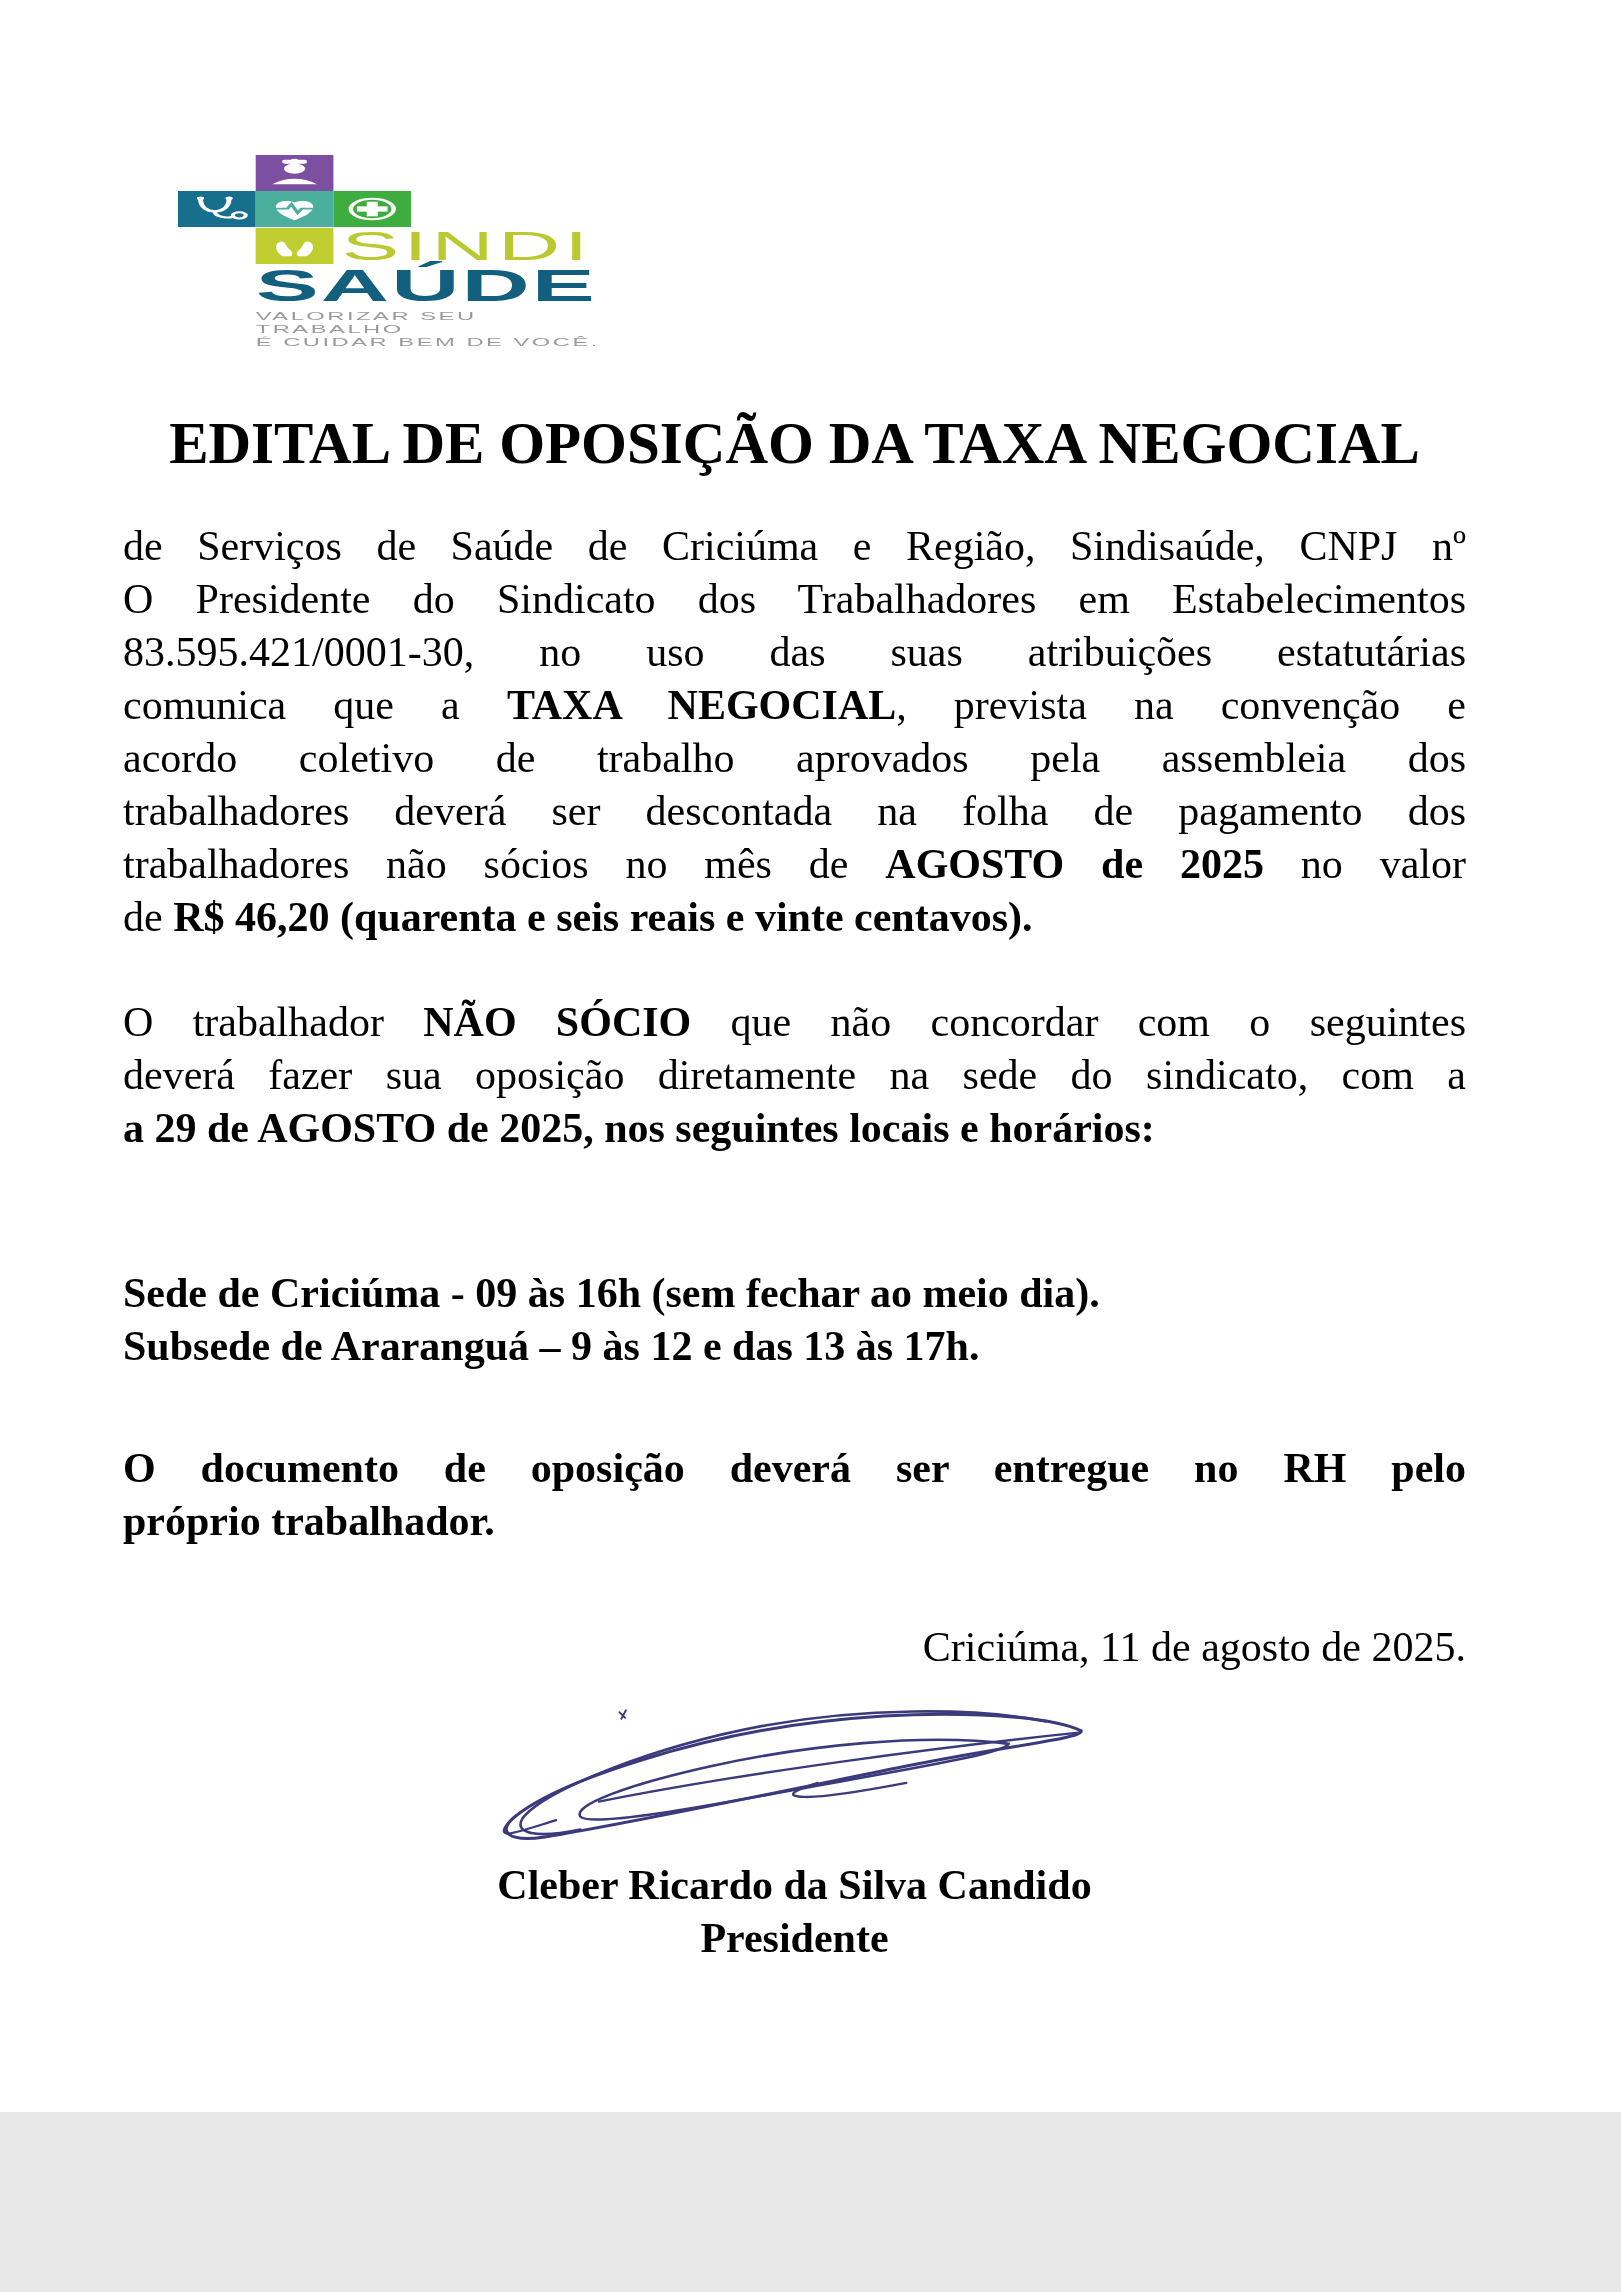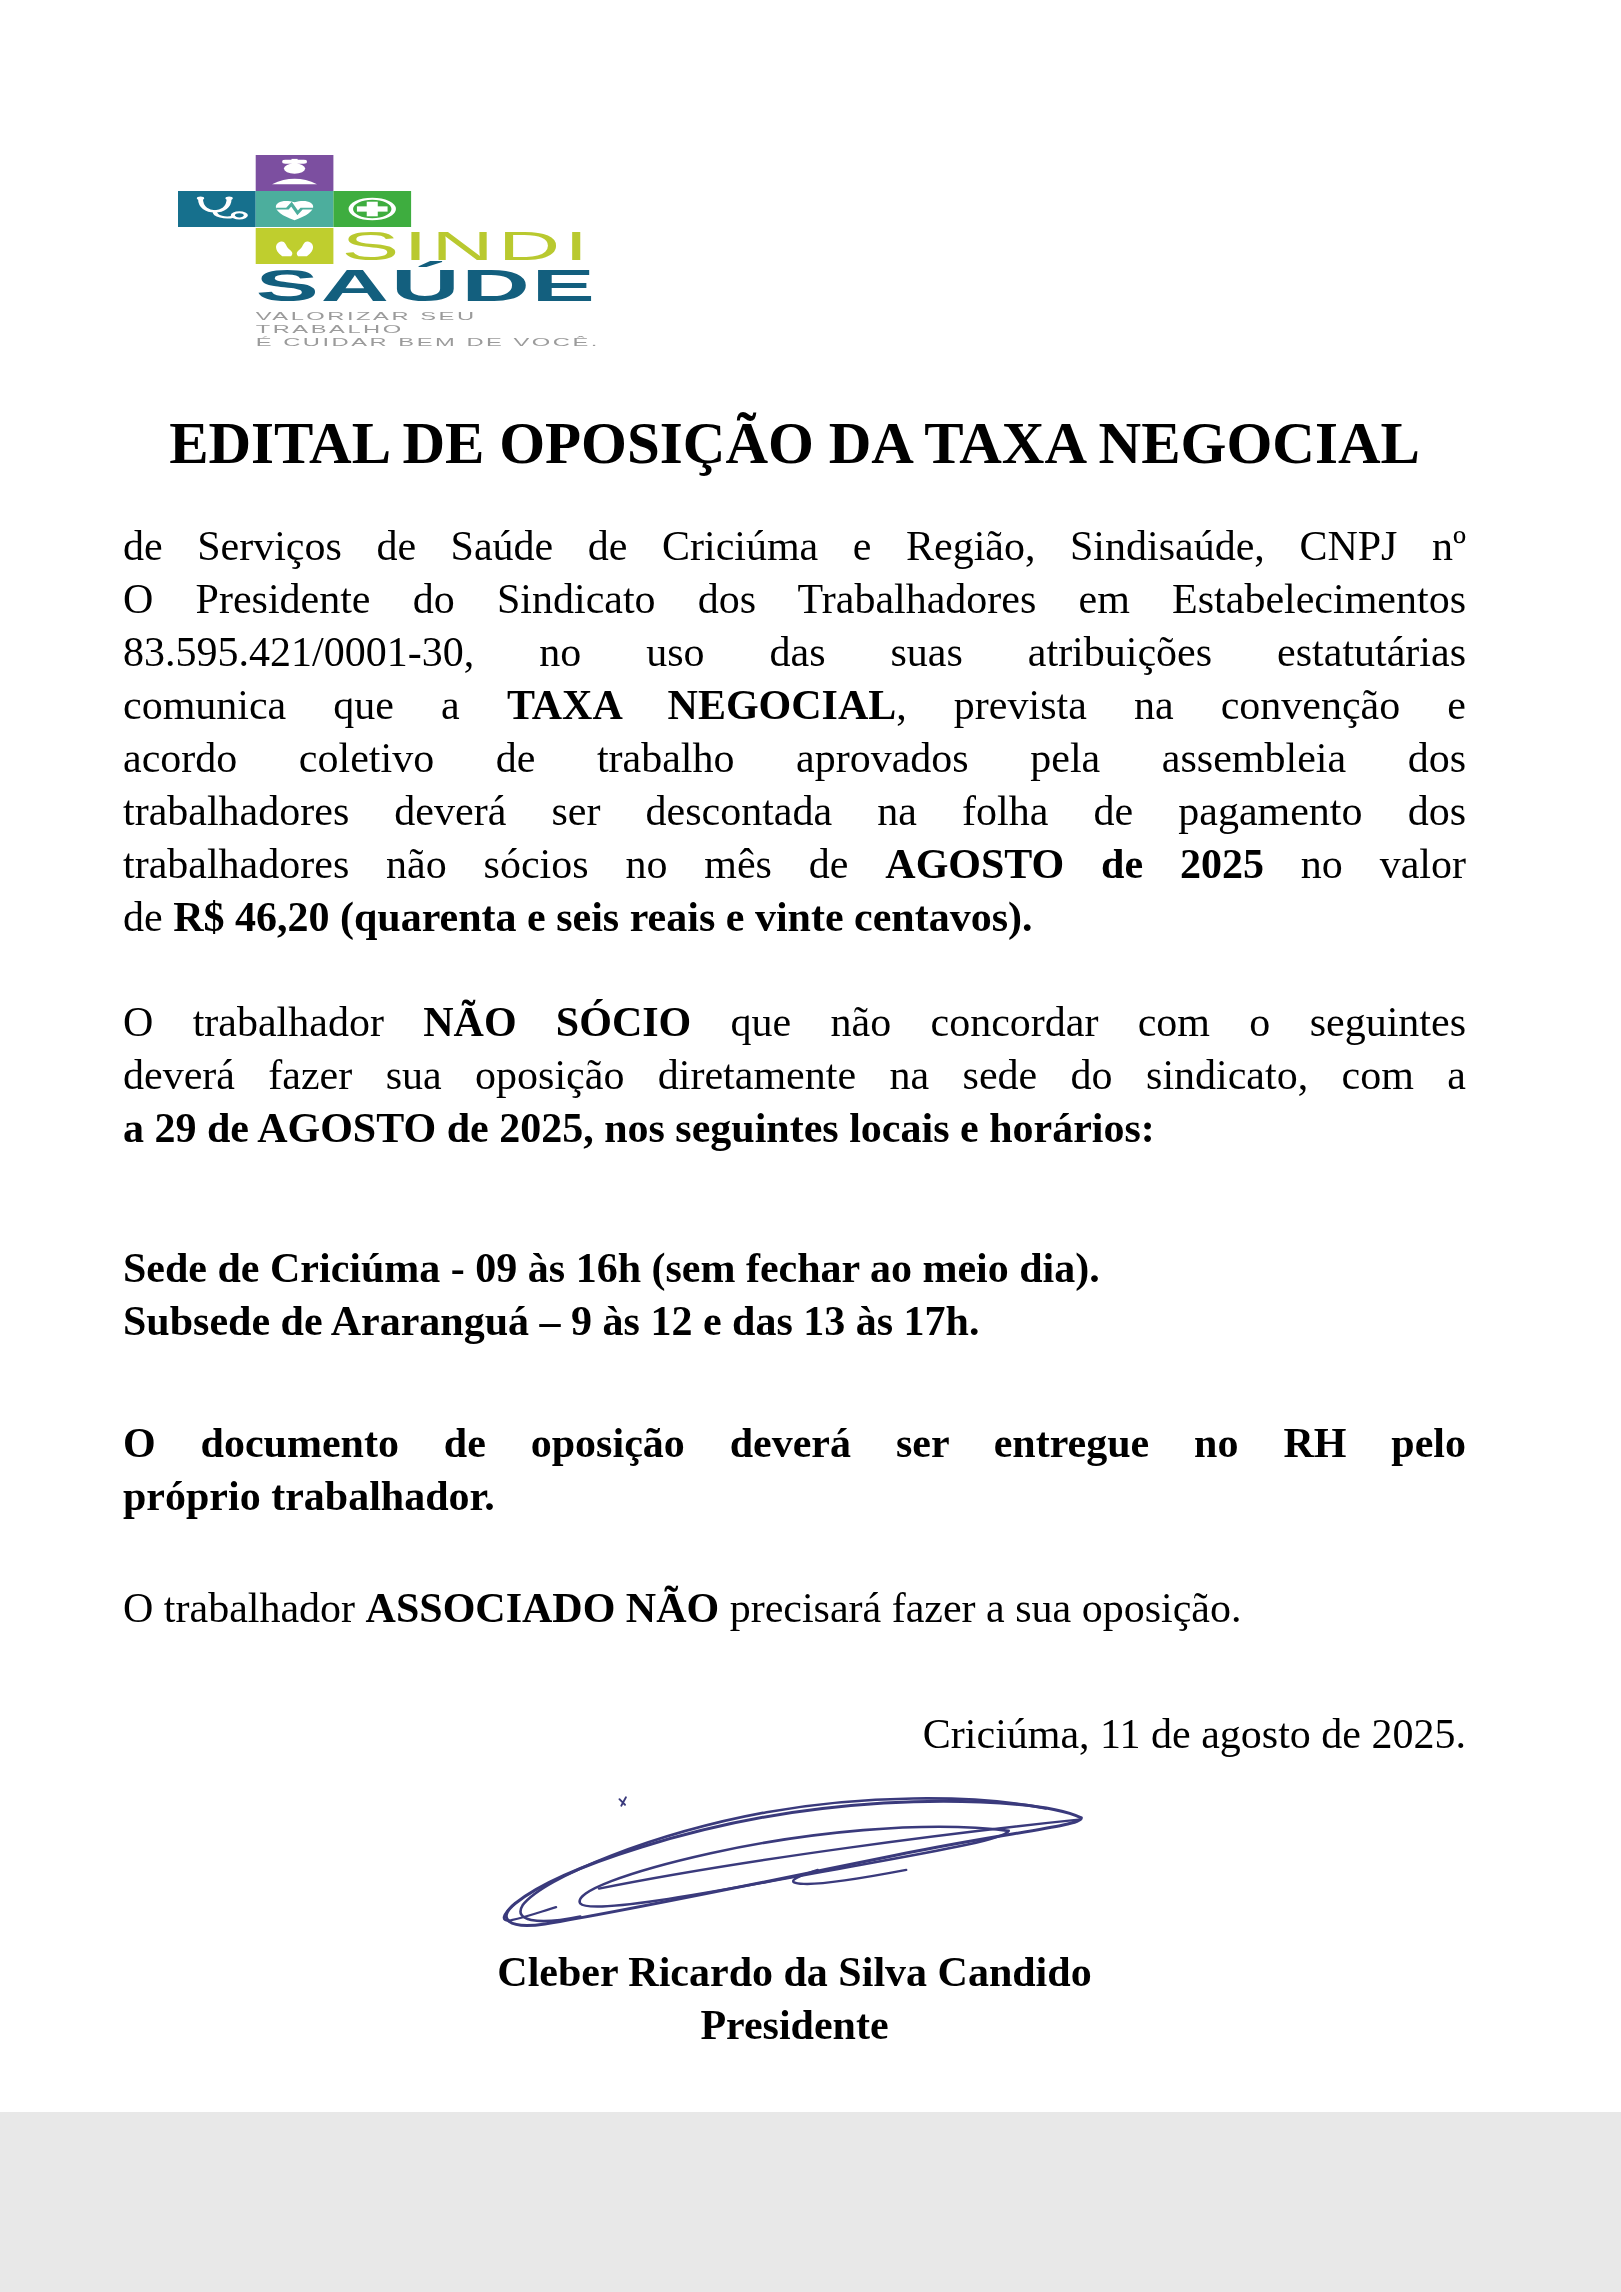--- a/index.html
+++ b/index.html
@@ -34,21 +34,21 @@
     letter-spacing:0px;white-space:nowrap;
   }
   .line{font-size:42px;line-height:53px;white-space:nowrap;width:100%;}
   .line.just{text-align:justify;text-align-last:justify;}
   .line.center{text-align:right;}
   .b{font-weight:700;}
 
   .block{margin-top:22px;}
   [data-name="paragraph-intro"]{margin-top:45px;}
   [data-name="paragraph-opposition"]{margin-top:52px;}
-  [data-name="schedule-lines"]{margin-top:87px;}
+  [data-name="schedule-lines"]{margin-top:112px;}
   [data-name="paragraph-rh"]{margin-top:69px;}
   [data-name="paragraph-associado"]{margin-top:59px;}
   [data-name="date-line"]{margin-top:73px;}
 
   .sig-wrap{margin-top:27.4px;height:149px;display:flex;justify-content:center;}
   .sig-wrap svg{display:block;}
   .caption{margin-top:-13.7px;}
   .caption .line{text-align:center;}
 </style>
 </head>
@@ -133,23 +133,20 @@
           <div class="line" data-name="text-line"><span class="b">a 29 de AGOSTO de 2025, nos seguintes locais e horários:</span></div>
         </div>
         <div class="block" data-name="schedule-lines">
           <div class="line" data-name="text-line"><span class="b">Sede de Criciúma - 09 às 16h (sem fechar ao meio dia).</span></div>
           <div class="line" data-name="text-line"><span class="b">Subsede de Araranguá – 9 às 12 e das 13 às 17h.</span></div>
         </div>
         <div class="block" data-name="paragraph-rh">
           <div class="line just" data-name="text-line"><span class="b">O documento de oposição deverá ser entregue no RH pelo</span></div>
           <div class="line" data-name="text-line"><span class="b">próprio trabalhador.</span></div>
         </div>
-        <div class="block" data-name="paragraph-associado">
-          <div class="line" data-name="text-line"><span>O trabalhador </span><span class="b">ASSOCIADO NÃO</span><span> precisará fazer a sua oposição.</span></div>
-        </div>
         <div class="block" data-name="date-line">
           <div class="line center" data-name="text-line"><span>Criciúma, 11 de agosto de 2025.</span></div>
         </div>
       </div>
 
     <div class="sig-wrap" data-name="signature-area">
       <svg width="647" height="149" viewBox="0 0 660 160" data-name="signature-image">
         <g fill="none" stroke-linecap="round">
           <path class="sig-stroke" stroke-width="3.2" d="M638 32 C600 14 480 8 360 22 C230 37 80 84 30 124 C10 140 22 152 62 146 C150 132 320 96 460 68 C560 48 640 40 638 32" stroke="#3a3a7c"></path>
           <path class="sig-stroke" stroke-width="2.8" d="M600 22 C520 6 400 8 300 26 C180 48 60 96 38 126 C28 142 52 148 100 138" stroke="#3a3a7c"></path>

